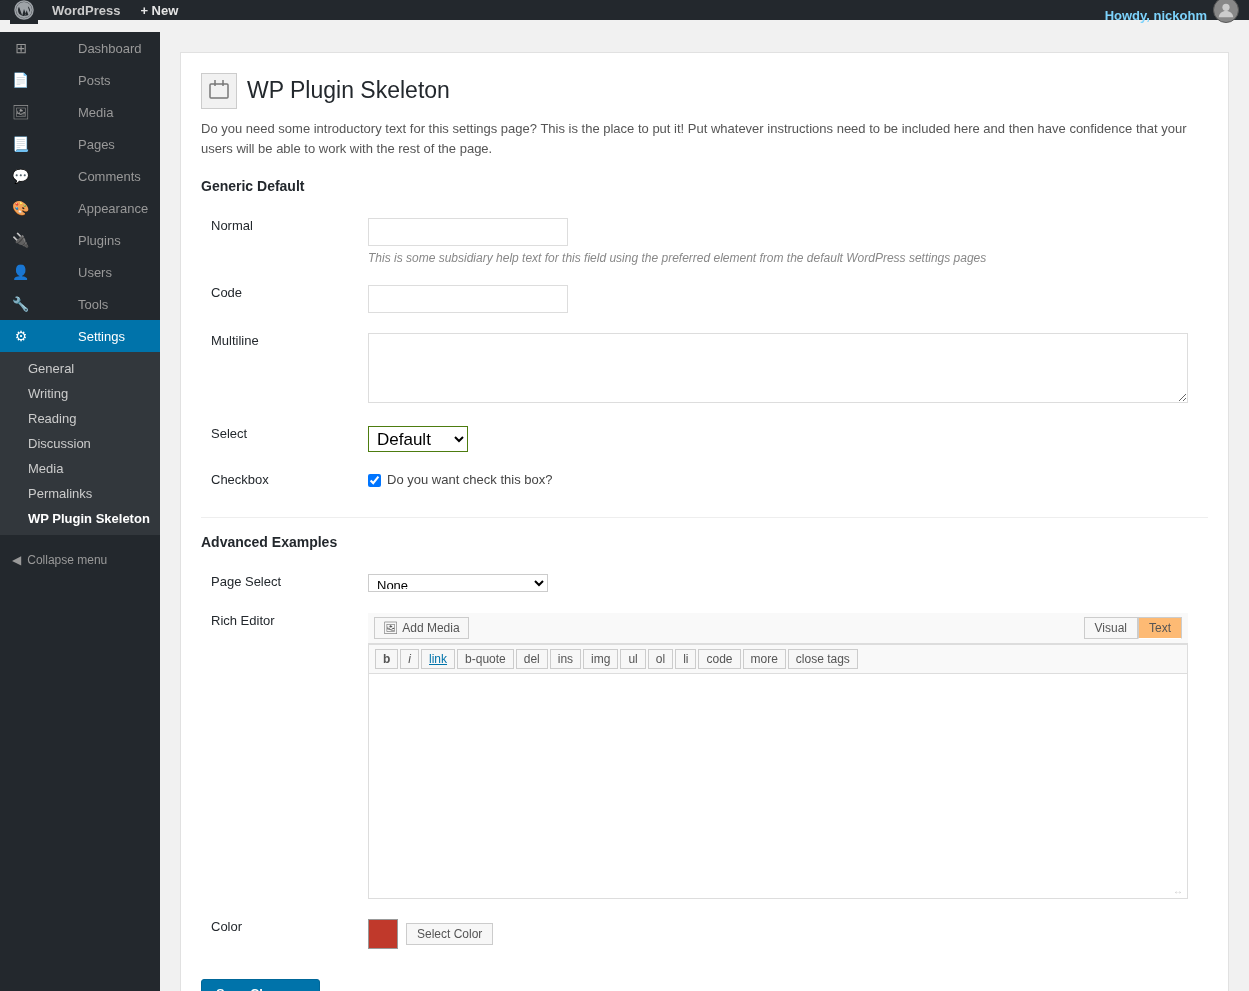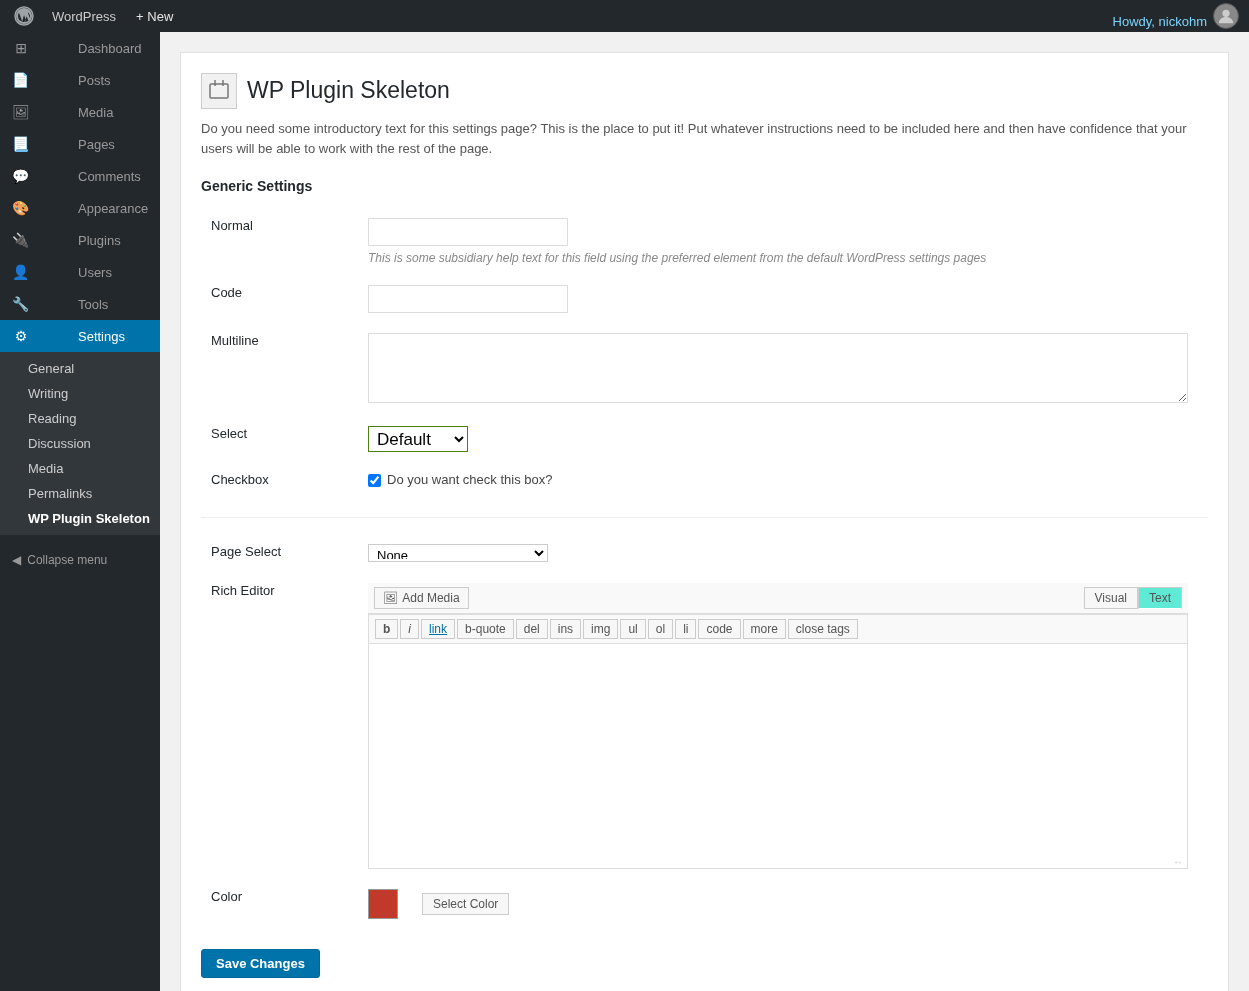--- a/index.html
+++ b/index.html
@@ -2,27 +2,28 @@
 <html><head>
   <meta charset="utf-8">
   <style>
     * { box-sizing: border-box; margin: 0; padding: 0; }
     body { font-family: -apple-system, BlinkMacSystemFont, "Segoe UI", Arial, sans-serif; font-size: 13px; background: #f1f1f1; color: #444; }
 
     
     #wpadminbar {
       background: #23282d;
       color: #ccc;
-      height: 32px;
+      height: 20px;
       display: flex;
       align-items: center;
       padding: 0 10px;
       position: fixed;
       top: 0; left: 0; right: 0;
       z-index: 100;
+      font-weight: bold;
     }
     .adminbar-left { display: flex; align-items: center; gap: 0; }
     .adminbar-logo {
       width: 28px; height: 28px;
       background: #23282d;
       display: flex; align-items: center; justify-content: center;
       margin-right: 4px;
       cursor: pointer;
     }
     .adminbar-logo svg { width: 20px; height: 20px; fill: #9ea3a8; }
@@ -272,21 +273,21 @@
       gap: 0;
     }
     .editor-tab {
       padding: 3px 10px;
       border: 1px solid #ccc;
       background: #f7f7f7;
       font-size: 12px;
       cursor: pointer;
       color: #555;
     }
-    .editor-tab.active { background: #5eead4; border-bottom-color: #fff; }
+    .editor-tab.active { background: #fdba74; border-bottom-color: #fff; }
 
     .editor-toolbar {
       padding: 4px 6px;
       border-bottom: 1px solid #ddd;
       background: #f9f9f9;
       display: flex;
       gap: 2px;
       flex-wrap: wrap;
     }
     .toolbar-btn {
@@ -311,21 +312,21 @@
       text-align: right;
       padding: 2px 4px;
       color: #ccc;
       font-size: 10px;
     }
 
     
     .color-wrap {
       display: flex;
       align-items: center;
-      gap: 24px;
+      gap: 8px;
     }
     .color-swatch {
       width: 30px;
       height: 30px;
       background: #c0392b;
       border: 1px solid #999;
       cursor: pointer;
     }
     .select-color-btn {
       padding: 3px 10px;
@@ -446,21 +447,21 @@
               <rect x="2" y="4" width="18" height="14" rx="1" fill="none" stroke="#777" stroke-width="1.5"></rect>
               <line x1="7" y1="0" x2="7" y2="6" stroke="#777" stroke-width="1.5"></line>
               <line x1="15" y1="0" x2="15" y2="6" stroke="#777" stroke-width="1.5"></line>
             </svg>
         </div>
         <h1 class="page-title">WP Plugin Skeleton</h1>
       </div>
 
       <p class="intro-text">Do you need some introductory text for this settings page? This is the place to put it! Put whatever instructions need to be included here and then have confidence that your users will be able to work with the rest of the page.</p>
 
-      <h3 class="section-title">Generic Settings</h3>
+      <h3 class="section-title">Generic Default</h3>
 
       <table class="form-table">
         <tbody>
             <tr>
           <th><label>Normal</label></th>
           <td>
             <input type="text" class="regular-text" style="">
             <p class="help-text">This is some subsidiary help text for this field using the preferred element from the default WordPress settings pages</p>
           </td>
         </tr>
@@ -493,20 +494,21 @@
               <input type="checkbox" checked="" style="">
               <span>Do you want check this box?</span>
             </label>
           </td>
         </tr>
       </tbody>
         </table>
 
       <div class="divider"></div>
 
+      <h3 class="section-title">Advanced Examples</h3>
 
       <table class="form-table">
         <tbody>
             <tr>
           <th><label>Page Select</label></th>
           <td>
             <select class="page-select">
               <option>None</option>
             </select>
           </td>

